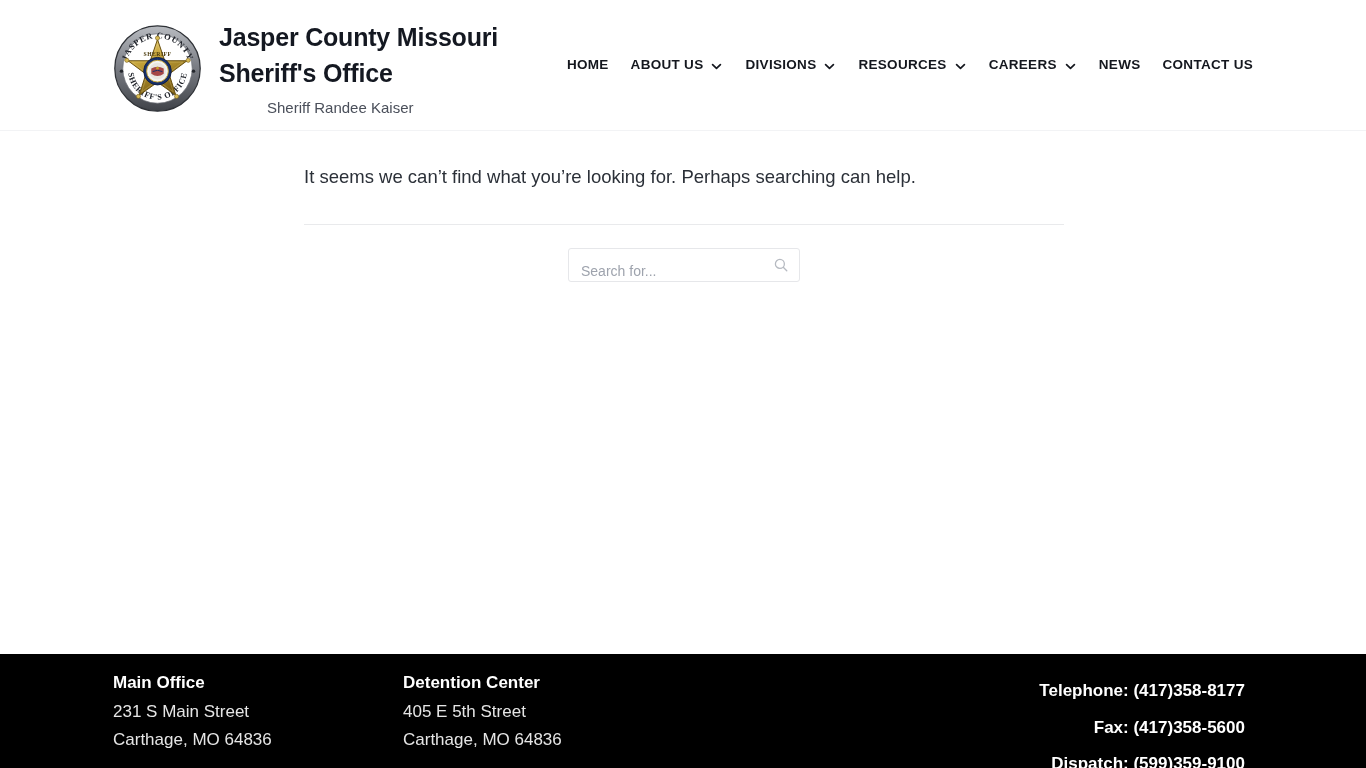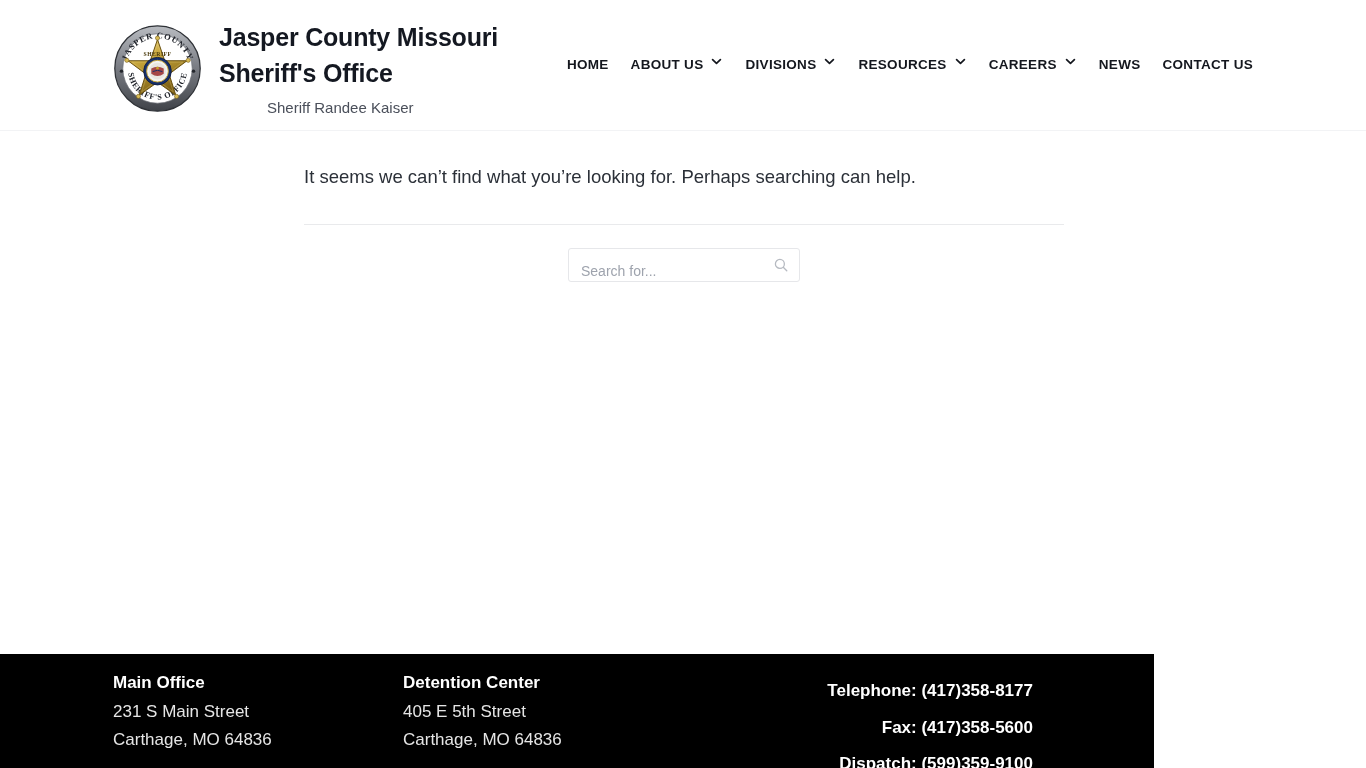--- a/index.html
+++ b/index.html
@@ -76,21 +76,21 @@
     position: absolute;
     right: 113px;
     top: 54px;
     display: flex;
     align-items: center;
     gap: 0;
   }
 
   .nav-item {
     display: flex;
-    align-items: flex-start;
+    align-items: center;
     gap: 7px;
     font-size: 13.5px;
     font-weight: bold;
     letter-spacing: 0.3px;
     text-transform: uppercase;
     color: #14171e;
     text-decoration: none;
     white-space: nowrap;
     padding: 0 11px;
     cursor: pointer;
@@ -184,21 +184,21 @@
     cursor: pointer;
     padding: 0;
   }
   .search-btn svg { display: block; }
 
   
   .site-footer {
     position: absolute;
     left: 0;
     top: 654px;
-    width: 1154px;
+    width: 1366px;
     height: 114px;
     background: #000000;
     color: #ffffff;
   }
 
   .footer-inner {
     position: absolute;
     left: 113px;
     right: 113px;
     top: 0;

